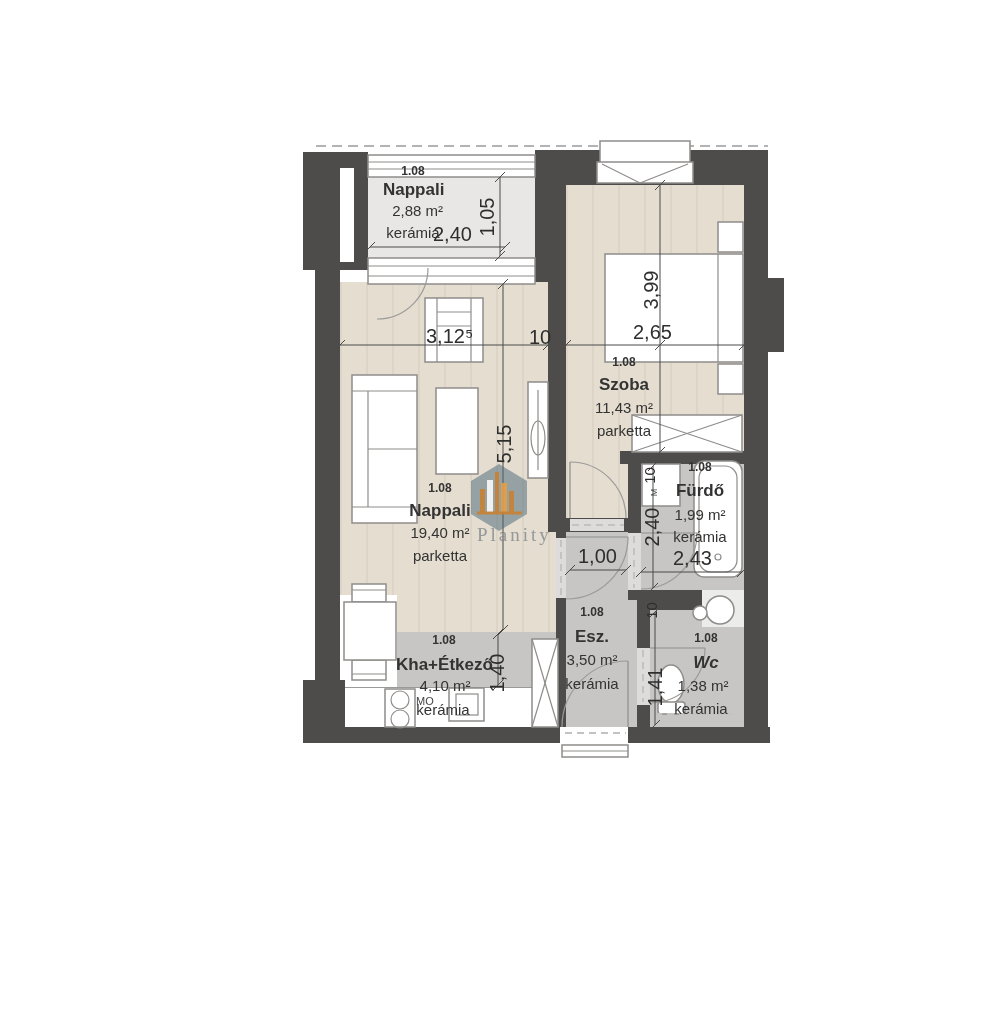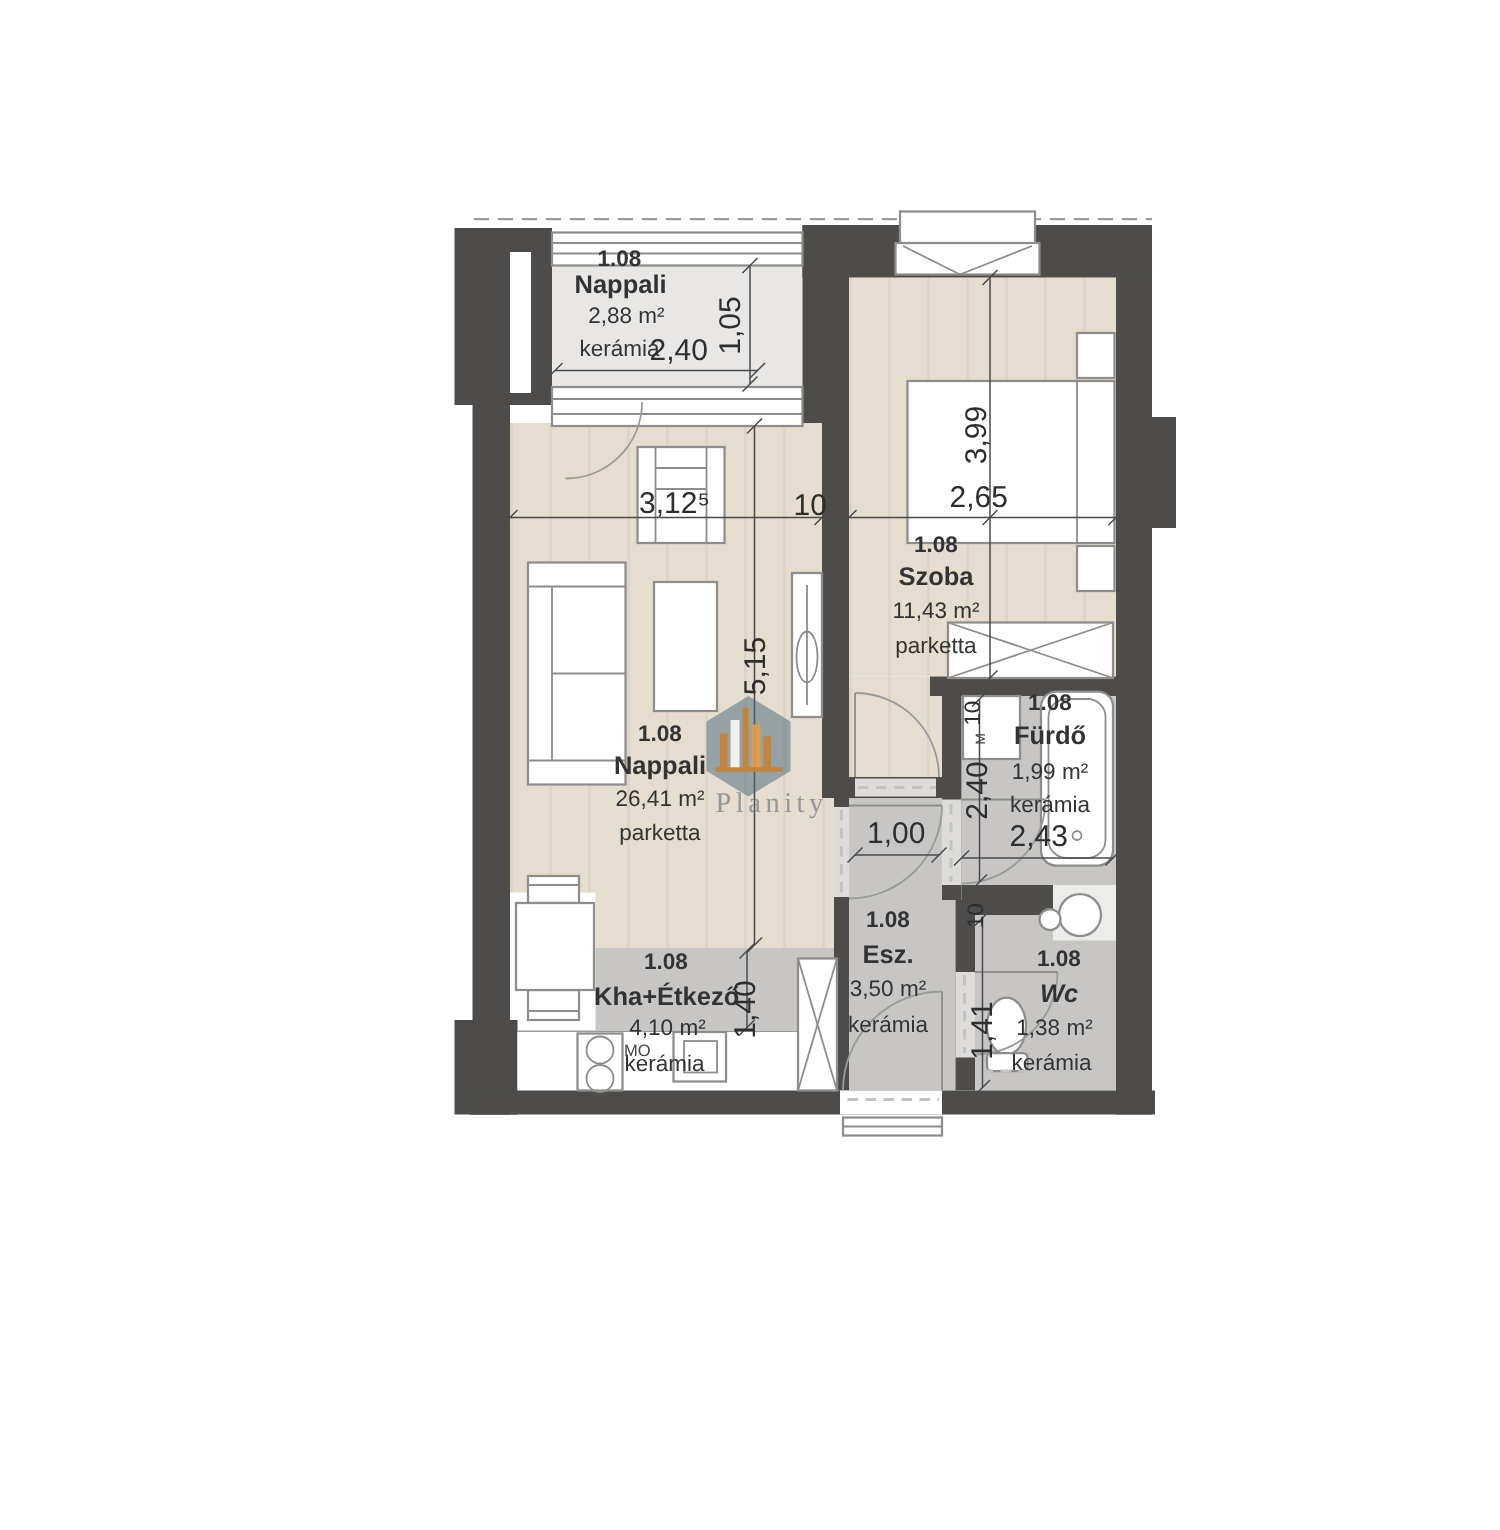--- a/index.html
+++ b/index.html
@@ -6,21 +6,21 @@
   body{width:1000px;height:1020px;position:relative;font-family:"Liberation Sans",sans-serif;color:#333;}
   #plan{position:absolute;left:0;top:0;width:1000px;height:1020px;background:#fff;overflow:hidden;}
   .wall{position:absolute;background:#4d4c4a;}
   .floor-parquet{position:absolute;background:#e4ddd0;background-image:repeating-linear-gradient(90deg,rgba(120,100,80,.07) 0 2px,transparent 2px 26px);}
   .floor-ceramic{position:absolute;background:#c7c6c5;}
   .floor-loggia{position:absolute;background:#e8e7e5;}
   .opening{position:absolute;background:#dddcda;}
   .white{position:absolute;background:#fff;}
   svg.overlay{position:absolute;left:0;top:0;}
   .lbl{position:absolute;text-align:center;white-space:nowrap;line-height:1;color:#333;}
-  .num{font-weight:bold;font-size:15px;}
+  .num{font-weight:bold;font-size:12px;}
   .name{font-weight:bold;font-size:17px;}
   .sub{font-size:15px;}
   .dim{font-size:20px;color:#2e2e2e;}
   .dimsm{font-size:15px;color:#2e2e2e;}
   .vdim{transform:rotate(-90deg);}
   .tinym{font-size:9px;color:#444;}
   .f{fill:#fff;stroke:#8e8d8b;stroke-width:1.5;}
   .nf{fill:none;stroke:#8e8d8b;stroke-width:1.2;}
   .s{stroke:#8e8d8b;stroke-width:1.2;fill:none;}
   .arc{fill:none;stroke:#9a9a98;stroke-width:1.2;}
@@ -216,21 +216,21 @@
 
   <div class="lbl num" style="left:383px;top:165px;width:60px;">1.08</div>
   <div class="lbl name" style="left:383px;top:181px;width:60px;">Nappali</div>
   <div class="lbl sub" style="left:383px;top:203px;width:60px;text-align:right;">2,88 m²</div>
   <div class="lbl sub" style="left:383px;top:225px;width:60px;">kerámia</div>
   <div class="lbl dim" style="left:433px;top:224px;">2,40</div>
   <div class="lbl dim vdim" style="left:457px;top:207px;width:60px;">1,05</div>
 
   <div class="lbl num" style="left:410px;top:482px;width:60px;">1.08</div>
   <div class="lbl name" style="left:405px;top:502px;width:70px;">Nappali</div>
-  <div class="lbl sub" style="left:400px;top:525px;width:80px;">26,41 m²</div>
+  <div class="lbl sub" style="left:400px;top:525px;width:80px;">19,40 m²</div>
   <div class="lbl sub" style="left:400px;top:548px;width:80px;">parketta</div>
   <div class="lbl dim" style="left:426px;top:326px;">3,12⁵</div>
   <div class="lbl dim" style="left:529px;top:327px;">10</div>
   <div class="lbl dim vdim" style="left:474px;top:434px;width:60px;">5,15</div>
 
   <div class="lbl num" style="left:594px;top:356px;width:60px;">1.08</div>
   <div class="lbl name" style="left:589px;top:376px;width:70px;text-align:center;">Szoba</div>
   <div class="lbl sub" style="left:584px;top:400px;width:80px;">11,43 m²</div>
   <div class="lbl sub" style="left:584px;top:423px;width:80px;">parketta</div>
   <div class="lbl dim" style="left:633px;top:322px;">2,65</div>

